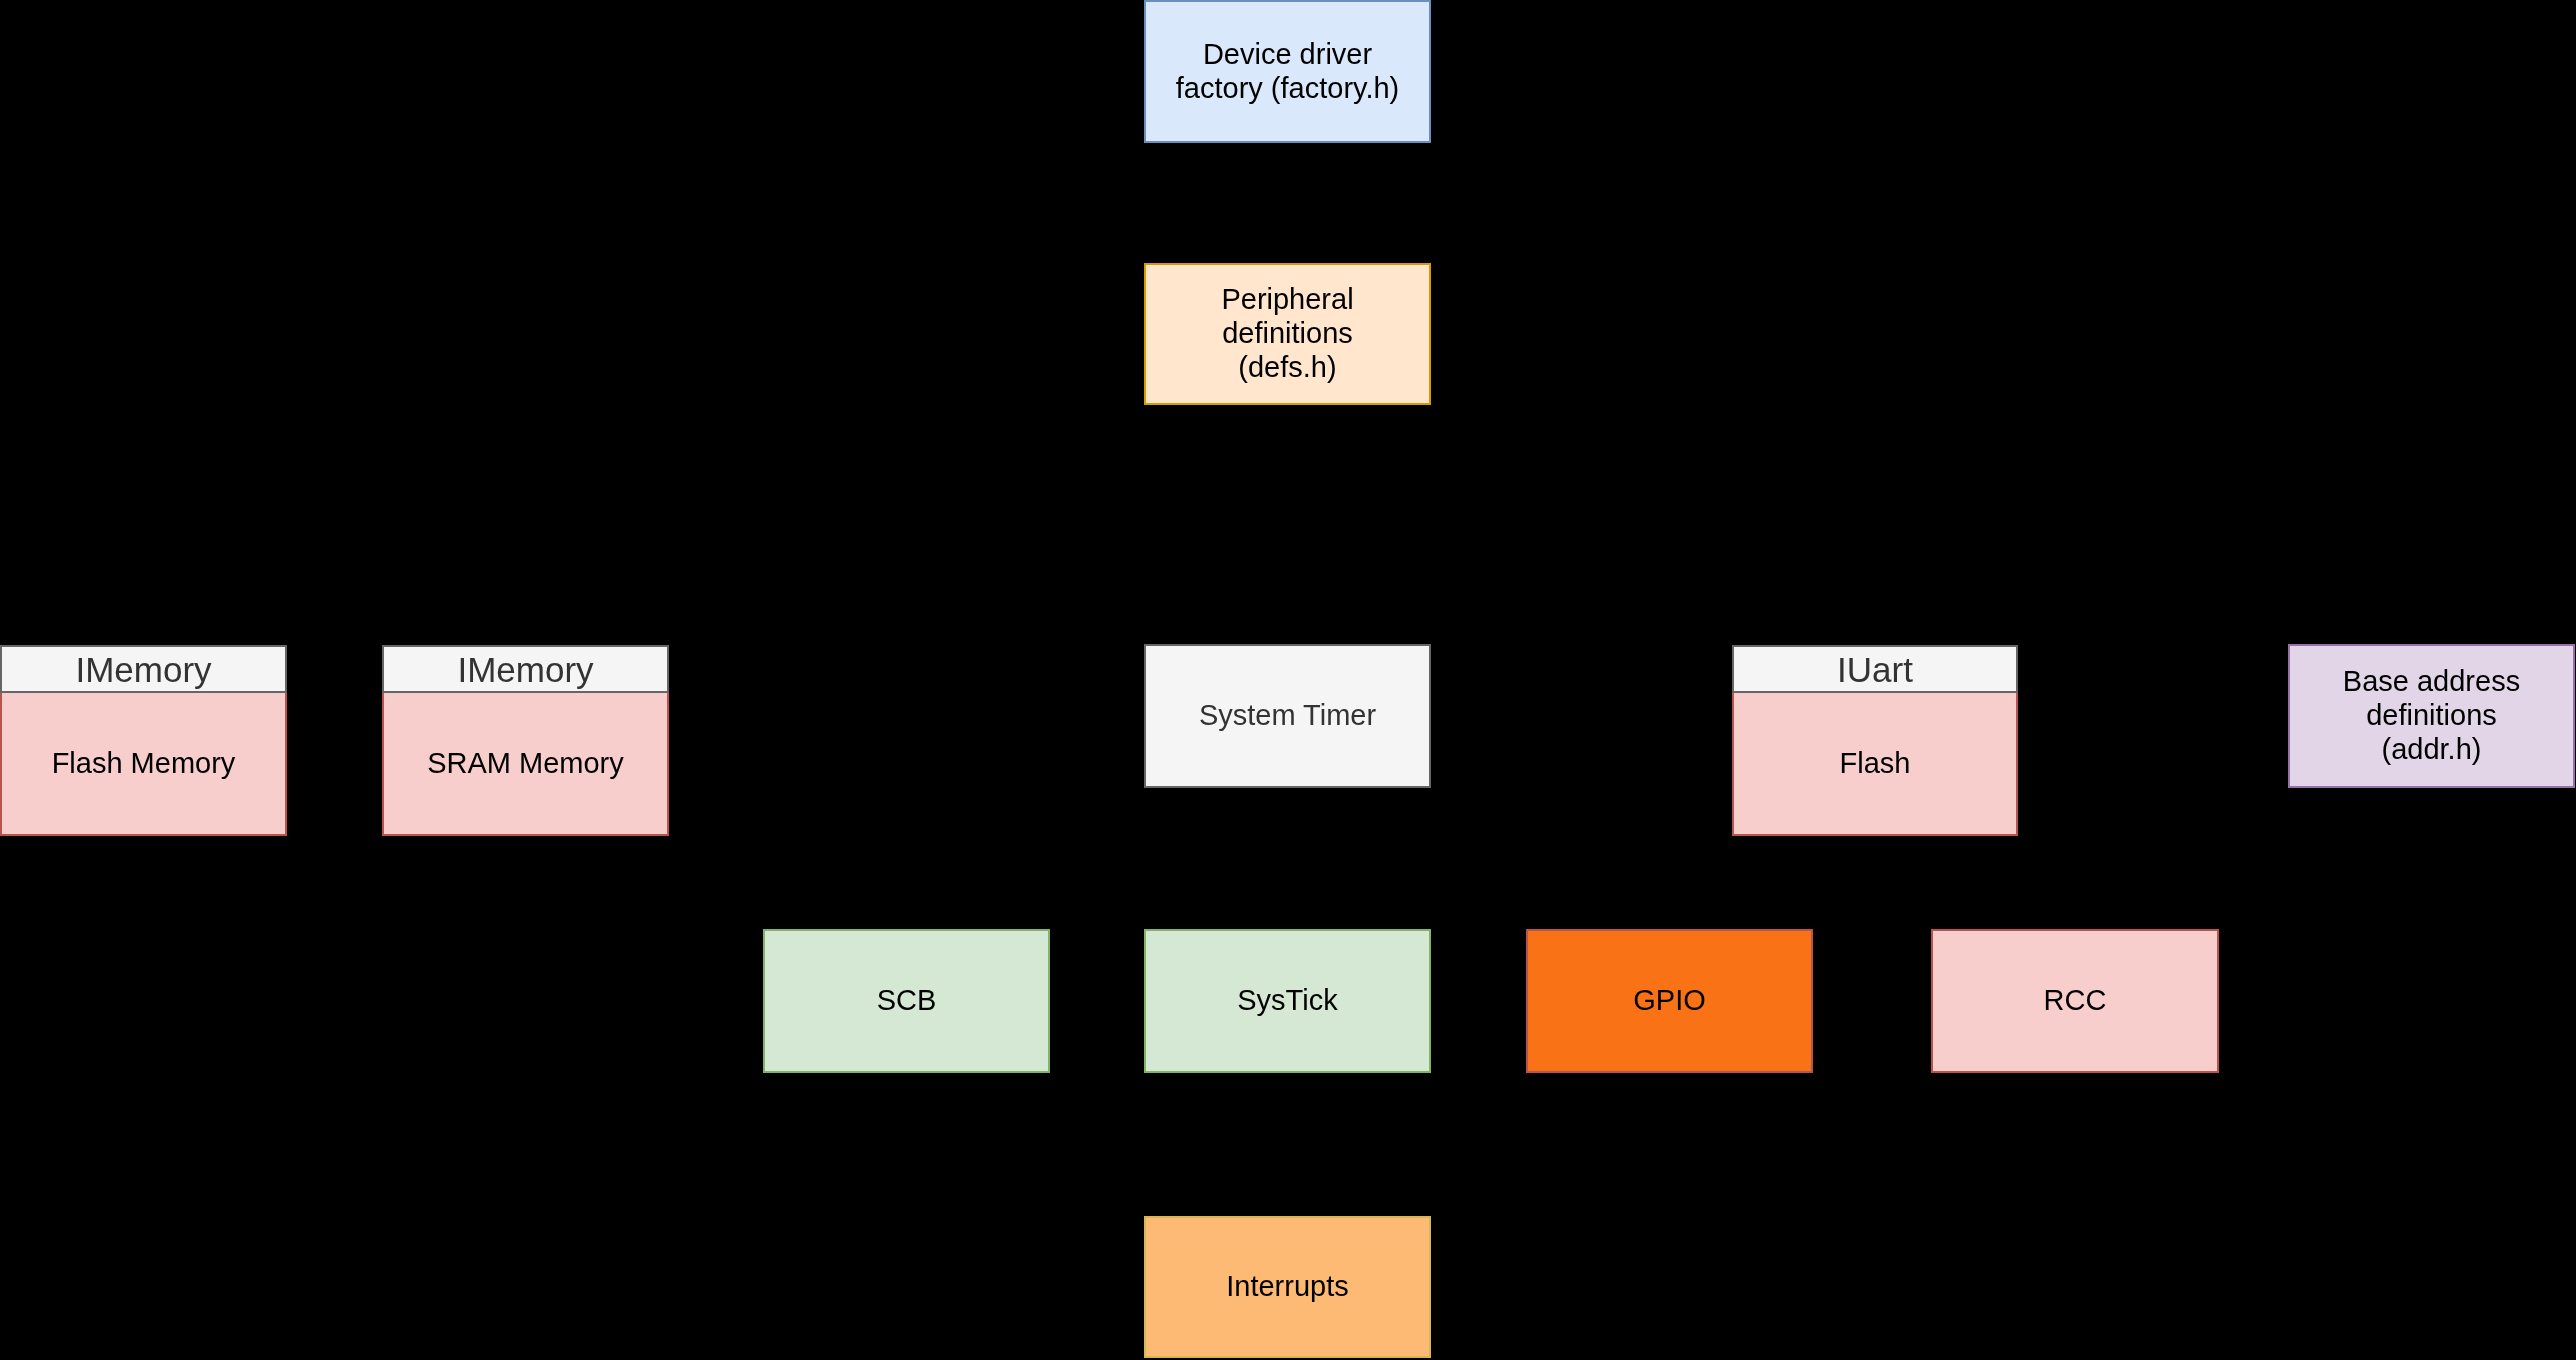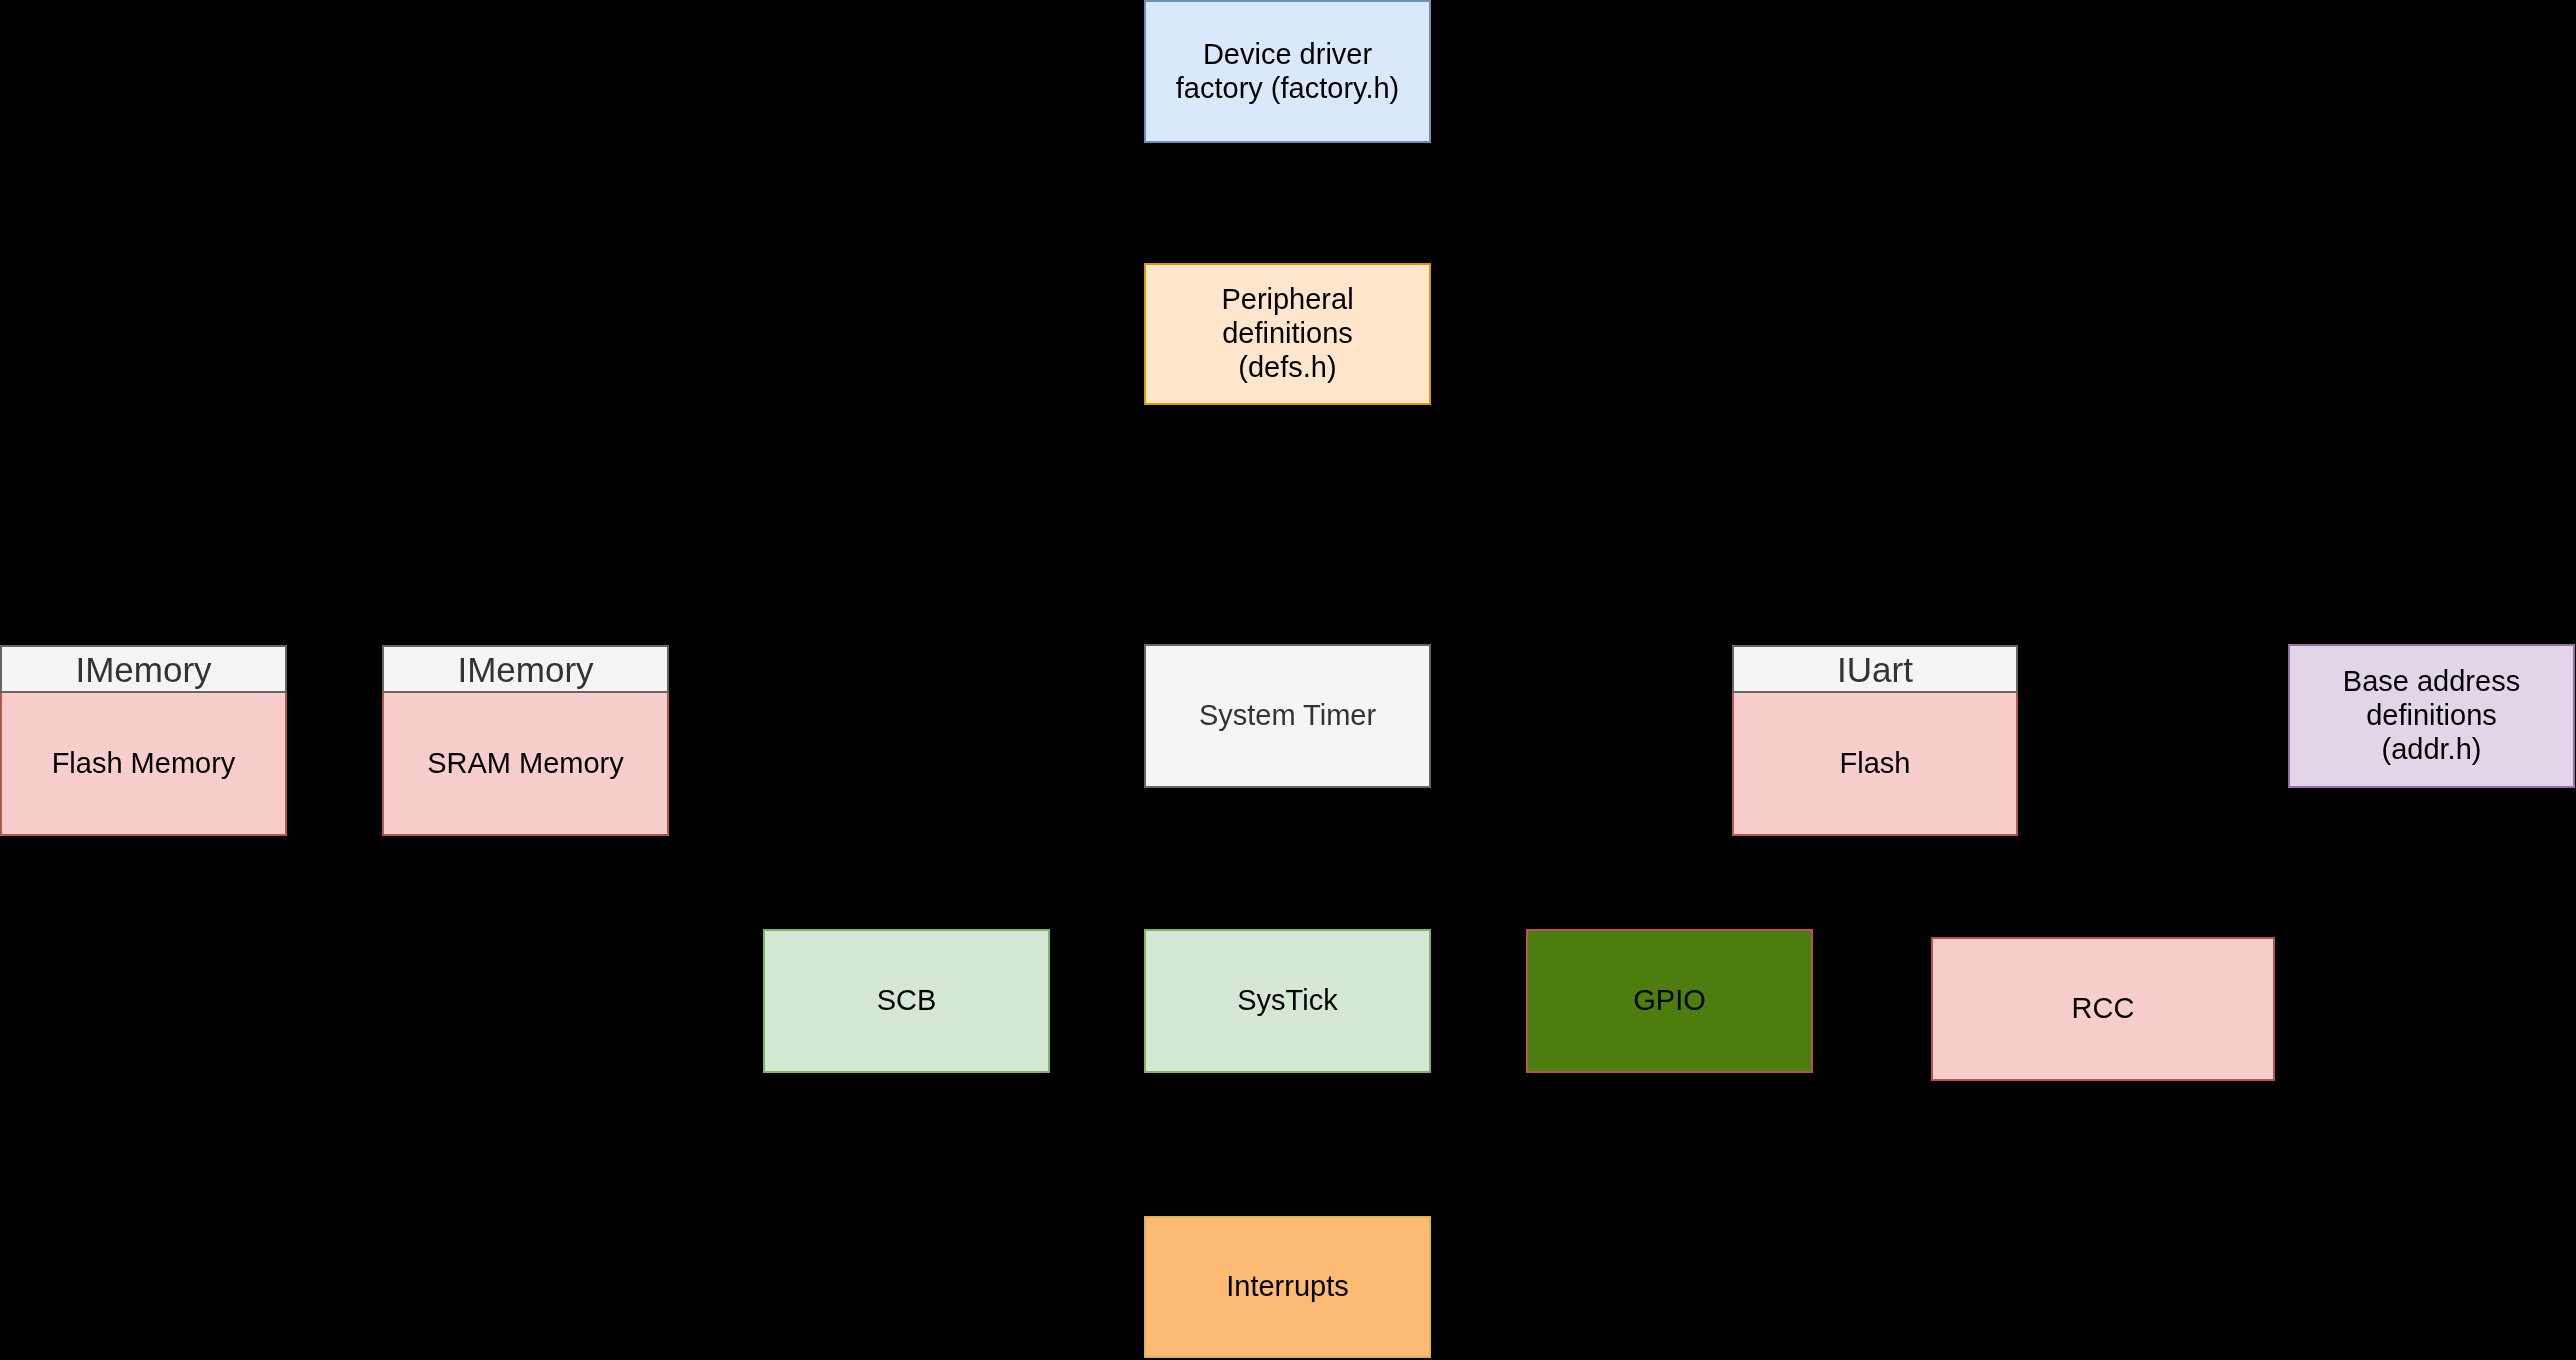--- a/index.html
+++ b/index.html
@@ -110,25 +110,25 @@
   </div>
 
   <div class="node" style="left: 763px; top: 929px; width: 287px; height: 144px; background-color: rgb(213, 232, 212); border-color: rgb(130, 179, 102); color: rgb(0, 0, 0);">
     <span class="label">SCB</span>
   </div>
 
   <div class="node" style="left: 1144px; top: 929px; width: 287px; height: 144px; background-color: rgb(213, 232, 212); border-color: rgb(130, 179, 102); color: rgb(0, 0, 0);">
     <span class="label">SysTick</span>
   </div>
 
-  <div class="node" style="left: 1526px; top: 929px; width: 287px; height: 144px; background-color: #4d7c0f; border-color: rgb(184, 84, 80); color: rgb(0, 0, 0);">
+  <div class="node" style="left: 1526px; top: 929px; width: 287px; height: 144px; background-color: #f97316; border-color: rgb(184, 84, 80); color: rgb(0, 0, 0);">
     <span class="label">GPIO</span>
   </div>
 
-  <div class="node" style="left: 1931px; top: 929px; width: 344px; height: 144px; background-color: rgb(248, 206, 204); border-color: rgb(184, 84, 80); color: rgb(0, 0, 0); margin-top: 8px;">
+  <div class="node" style="left: 1931px; top: 929px; width: 288px; height: 144px; background-color: rgb(248, 206, 204); border-color: rgb(184, 84, 80); color: rgb(0, 0, 0);">
     <span class="label">RCC</span>
   </div>
 
   <div class="node" style="left: 1144px; top: 1216px; width: 287px; height: 142px; background-color: #fdba74; border-color: rgb(214, 182, 86); color: rgb(0, 0, 0);">
     <span class="label">Interrupts</span>
   </div>
 
 </div>
 
 

